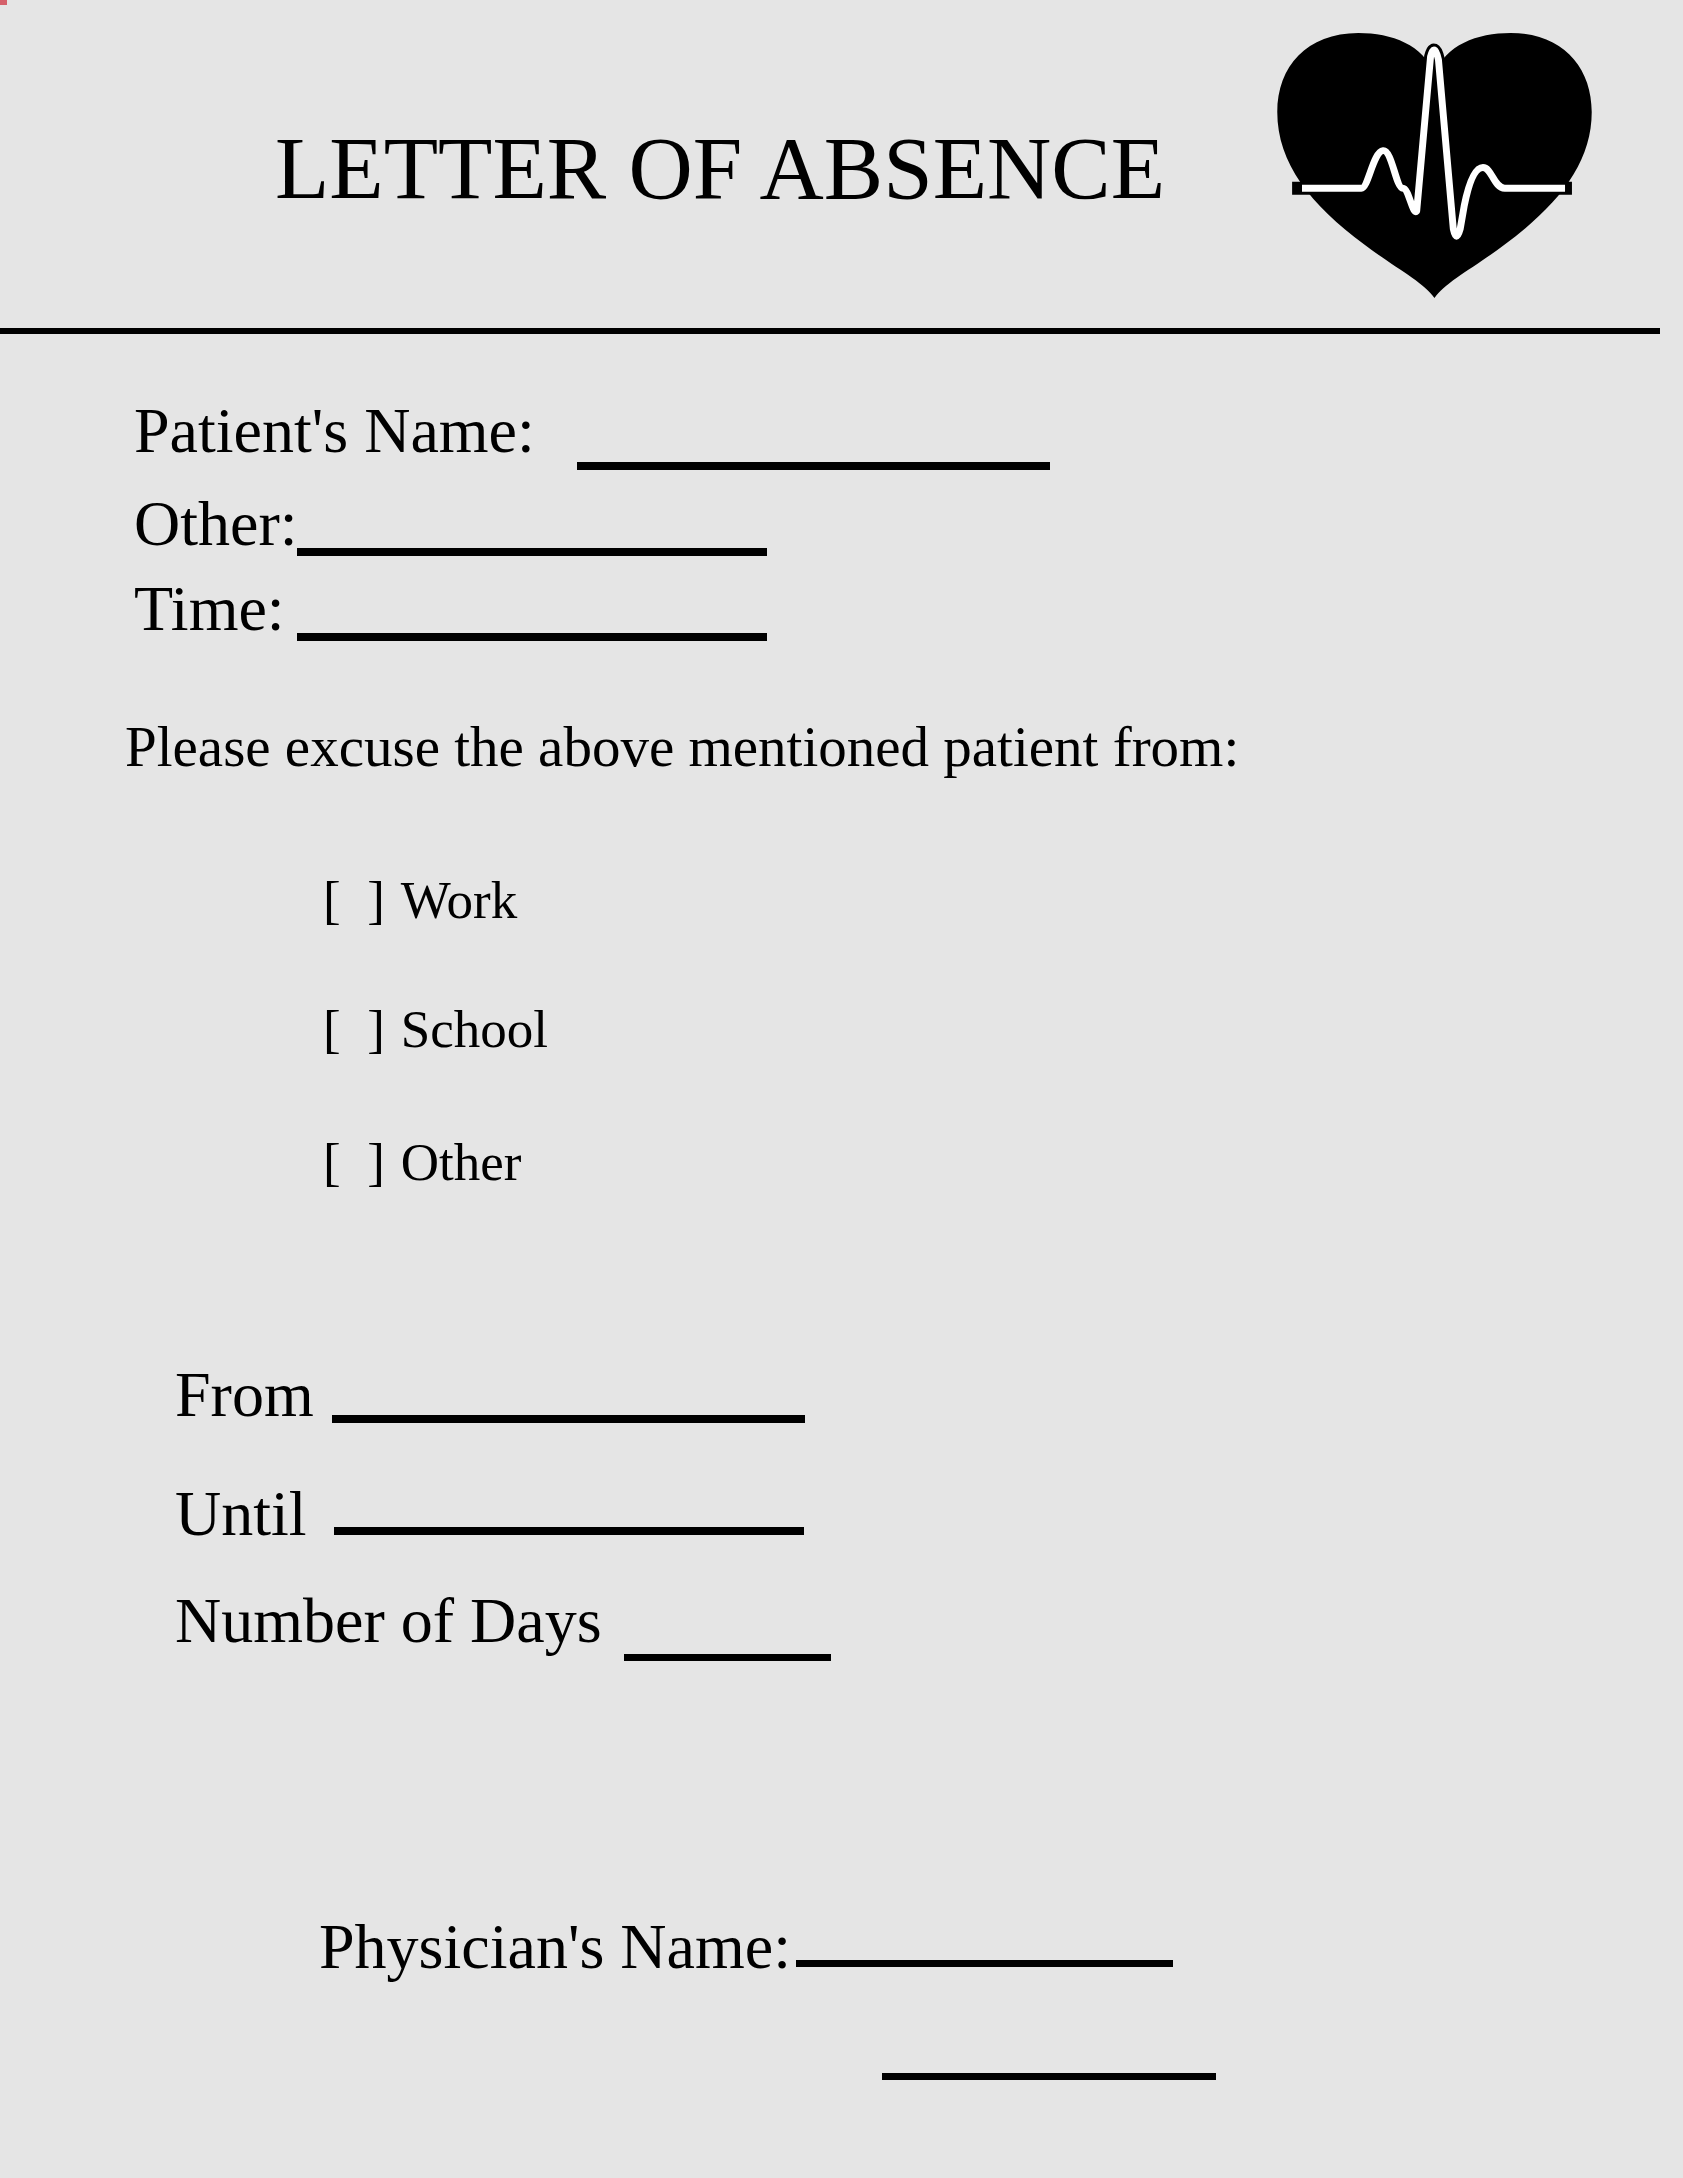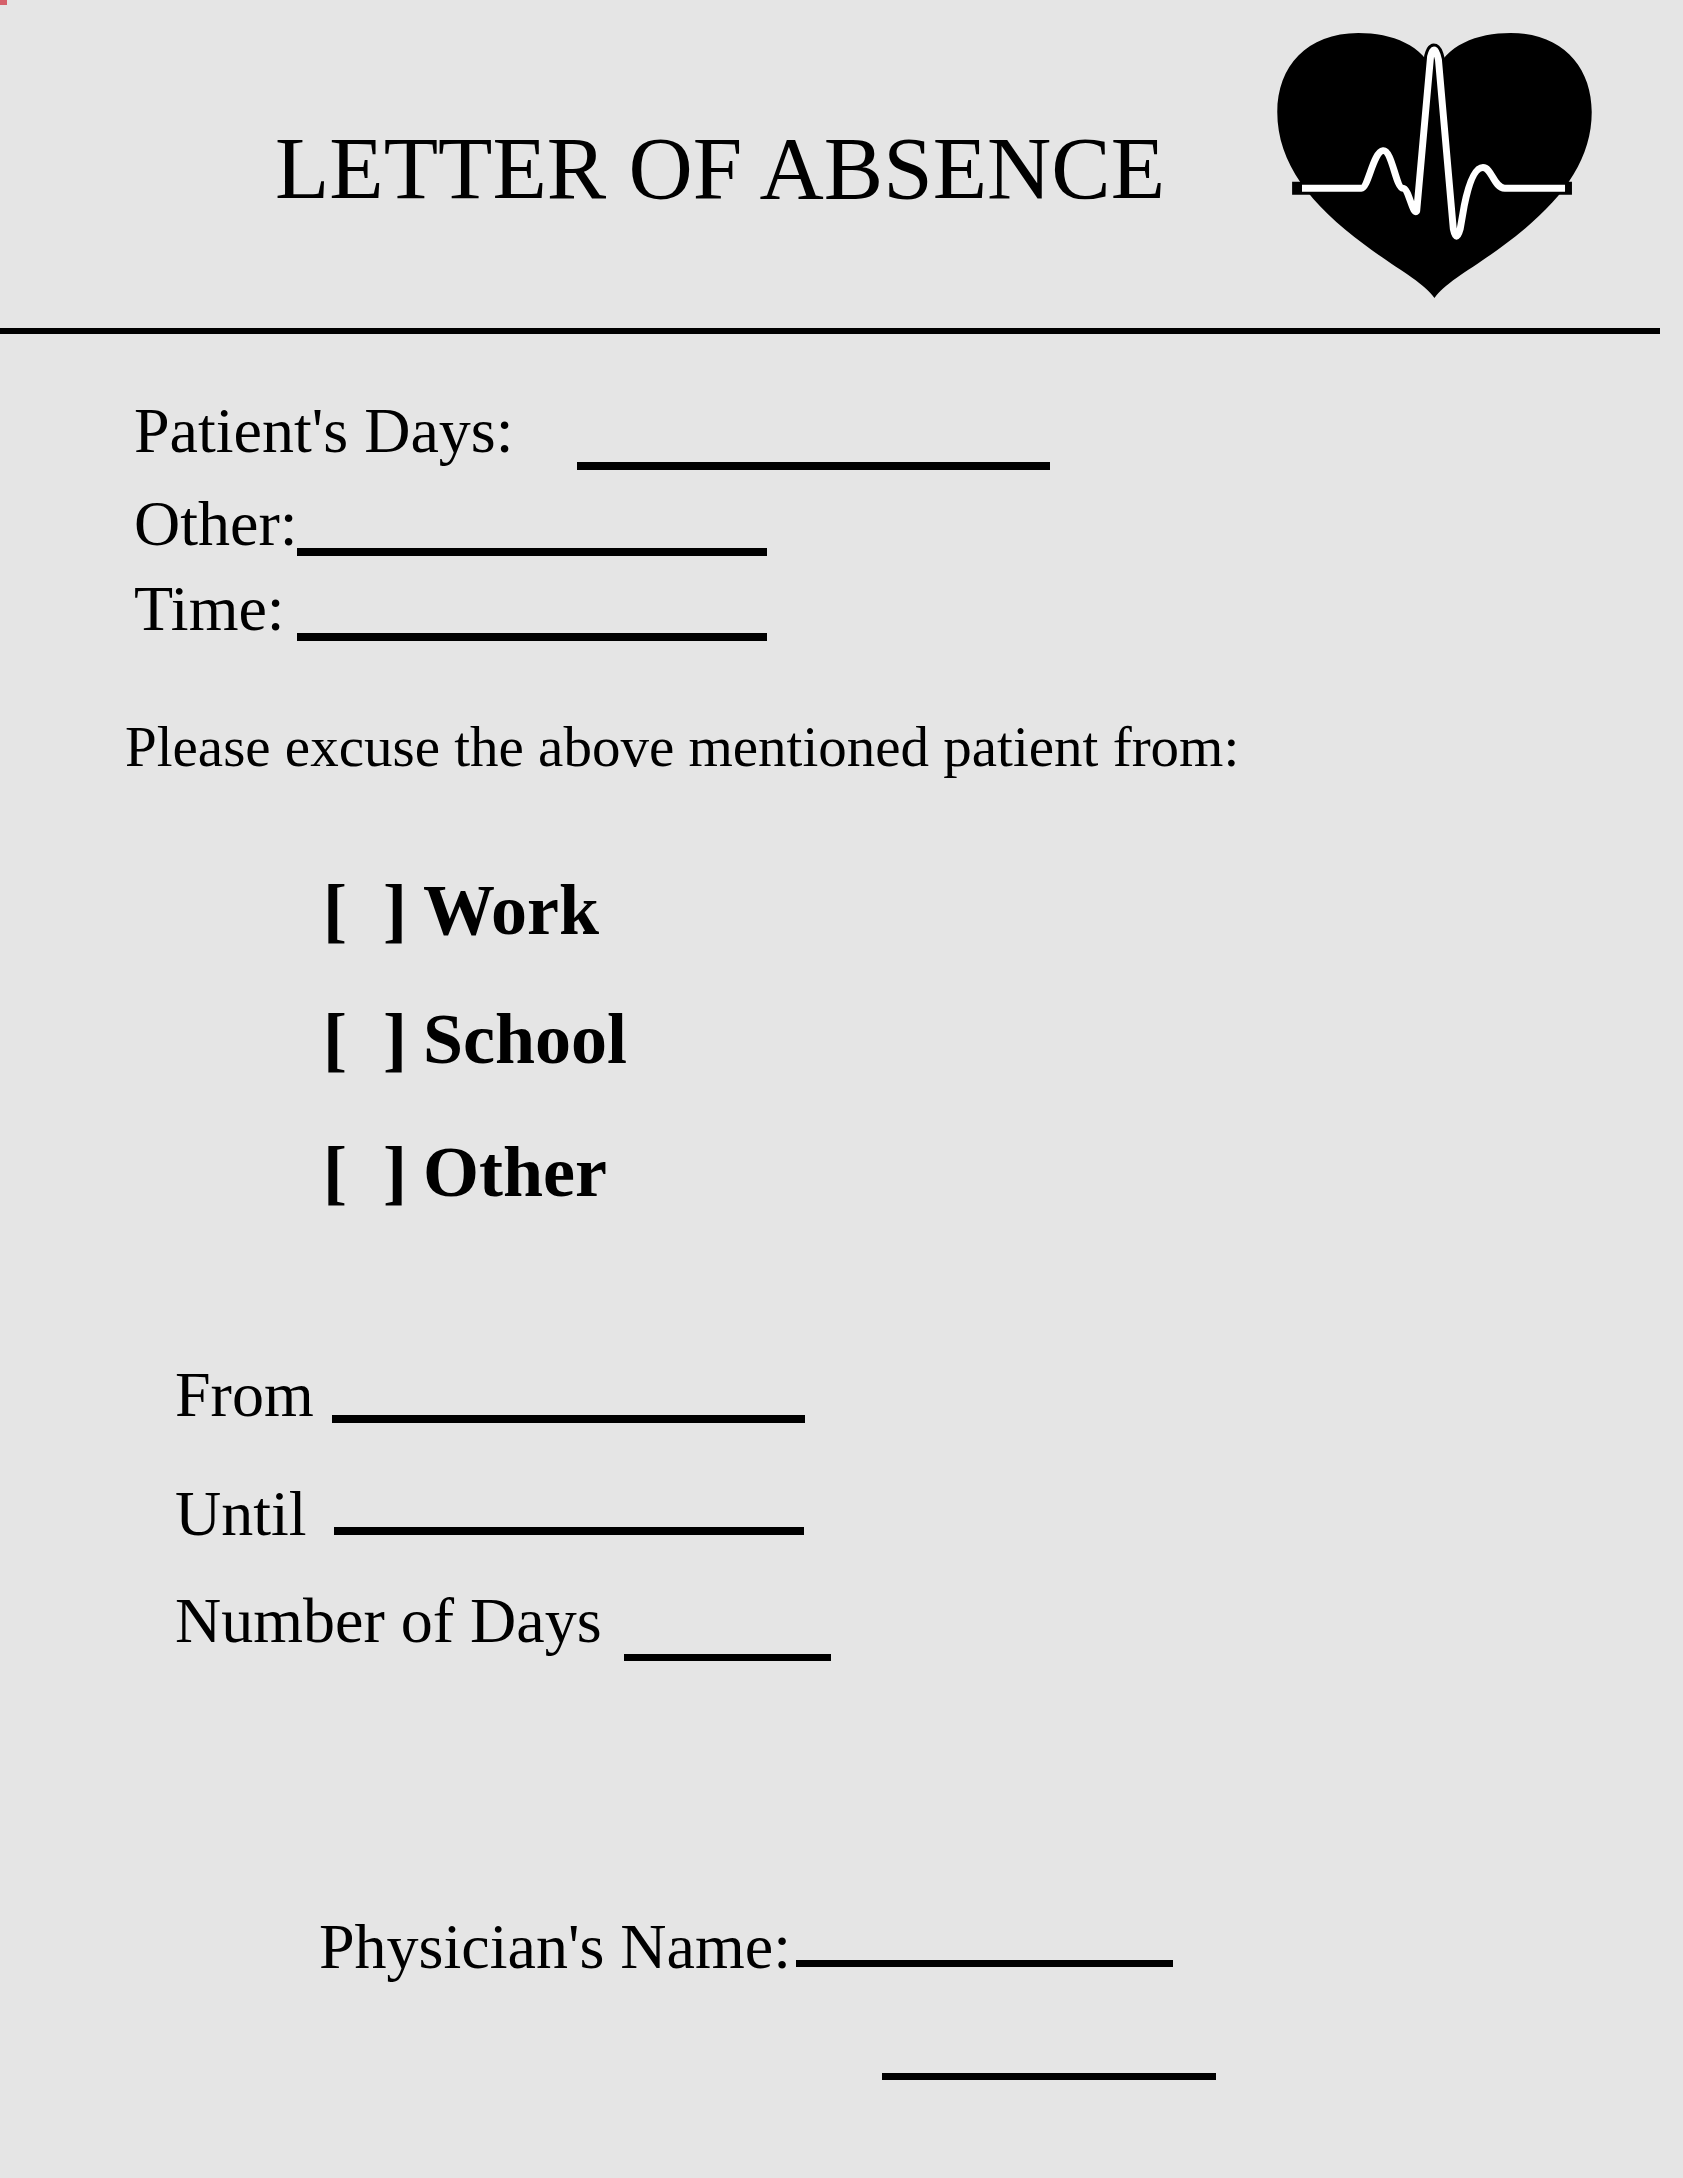--- a/index.html
+++ b/index.html
@@ -43,21 +43,21 @@
     background: #000000;
   }
   .logo {
     position: absolute;
     left: 1277px;
     top: 33px;
     width: 315px;
     height: 266px;
     overflow: visible;
   }
-  .cb { position: absolute; font-size: 72px; line-height: 1; font-weight: bold; }
+  .cb { position: absolute; font-size: 53px; line-height: 1; }
   .cb .box { white-space: pre; }
   .cb .cb-label { margin-left: 16px; white-space: pre; }
   .corner-artifact {
     position: absolute;
     left: 0;
     top: 0;
     width: 7px;
     height: 5px;
     background: #d5606a;
   }
@@ -72,21 +72,21 @@
   <h1 class="title">LETTER OF ABSENCE</h1>
 
   <svg class="logo" viewBox="0 0 318 269" xmlns="http://www.w3.org/2000/svg">
     <path fill="#000000" d="M159,42 C148,12 116,0 82,0 C30,0 0,34 0,80 C0,132 34,174 88,214 C120,238 148,252 159,268 C170,252 198,238 230,214 C284,174 318,132 318,80 C318,34 288,0 236,0 C202,0 170,12 159,42 Z"></path>
     <path fill="none" stroke="#000000" stroke-width="13" stroke-linejoin="round" d="M15,157 H85 C92,157 97,120 107,119 C116,118 120,157 127,157 C133,157 137,185 141,180 L155,24 Q159,9 163,27 L178,198 Q181,213 185,198 L189,175 C193,155 199,136 208,136 C217,136 219,157 230,157 H298"></path>
     <path fill="none" stroke="#ffffff" stroke-width="7" stroke-linejoin="round" d="M25,157 H85 C92,157 97,120 107,119 C116,118 120,157 127,157 C133,157 137,185 141,180 L155,24 Q159,9 163,27 L178,198 Q181,213 185,198 L189,175 C193,155 199,136 208,136 C217,136 219,157 230,157 H291"></path>
   </svg>
 
   <div class="divider"></div>
 
-  <span class="txt" style="left:134px; top:399px;">Patient's Days:</span>
+  <span class="txt" style="left:134px; top:399px;">Patient's Name:</span>
   <div class="blank" style="left:577px; top:462px; width:473px; height:8px;"></div>
 
   <span class="txt" style="left:134px; top:492px;">Other:</span>
   <div class="blank" style="left:297px; top:548px; width:470px; height:8px;"></div>
 
   <span class="txt" style="left:134px; top:577px;">Time:</span>
   <div class="blank" style="left:297px; top:633px; width:470px; height:8px;"></div>
 
   <span class="txt" style="left:125px; top:718px; font-size:57px;">Please excuse the above mentioned patient from:</span>
 

